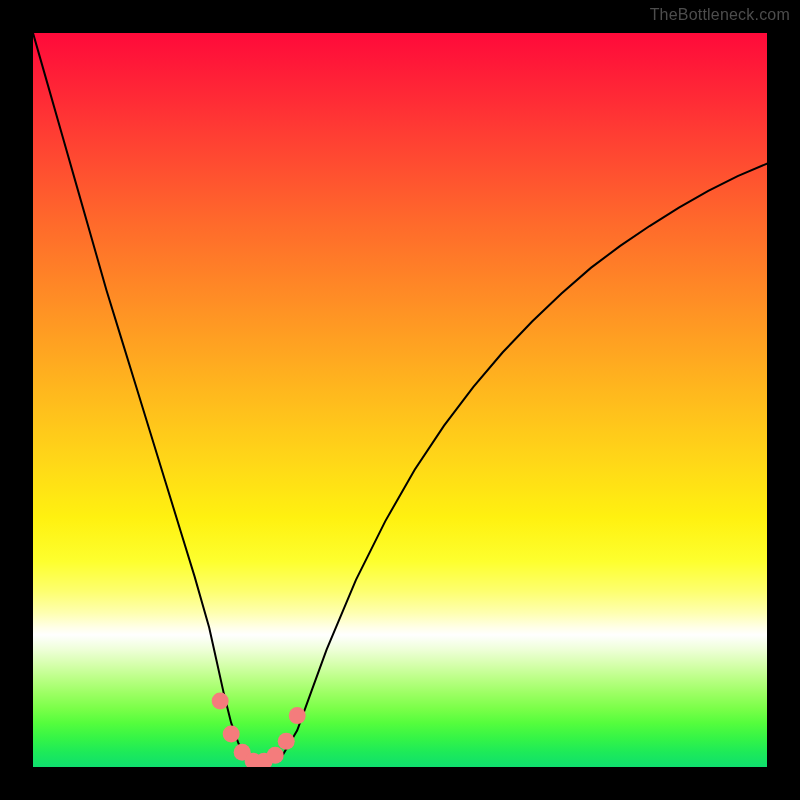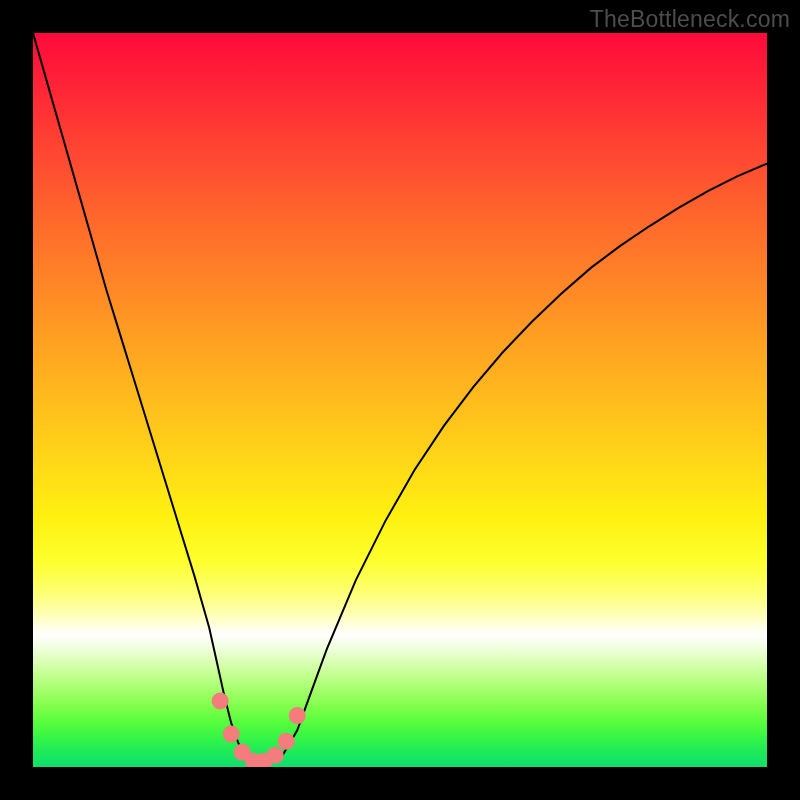--- a/index.html
+++ b/index.html
@@ -58,21 +58,21 @@
     position: absolute;
     left: 0; top: 0;
     width: 734px;
     height: 734px;
   }
   .watermark {
     position: absolute;
     top: 6px;
     right: 10px;
     color: #4d4d4d;
-    font-size: 23px;
+    font-size: 16px;
     letter-spacing: 0.2px;
   }
 </style>
 </head>
 <body>
 
 <div class="frame">
 
   <div class="plot-area">
     <div class="gradient"></div>

